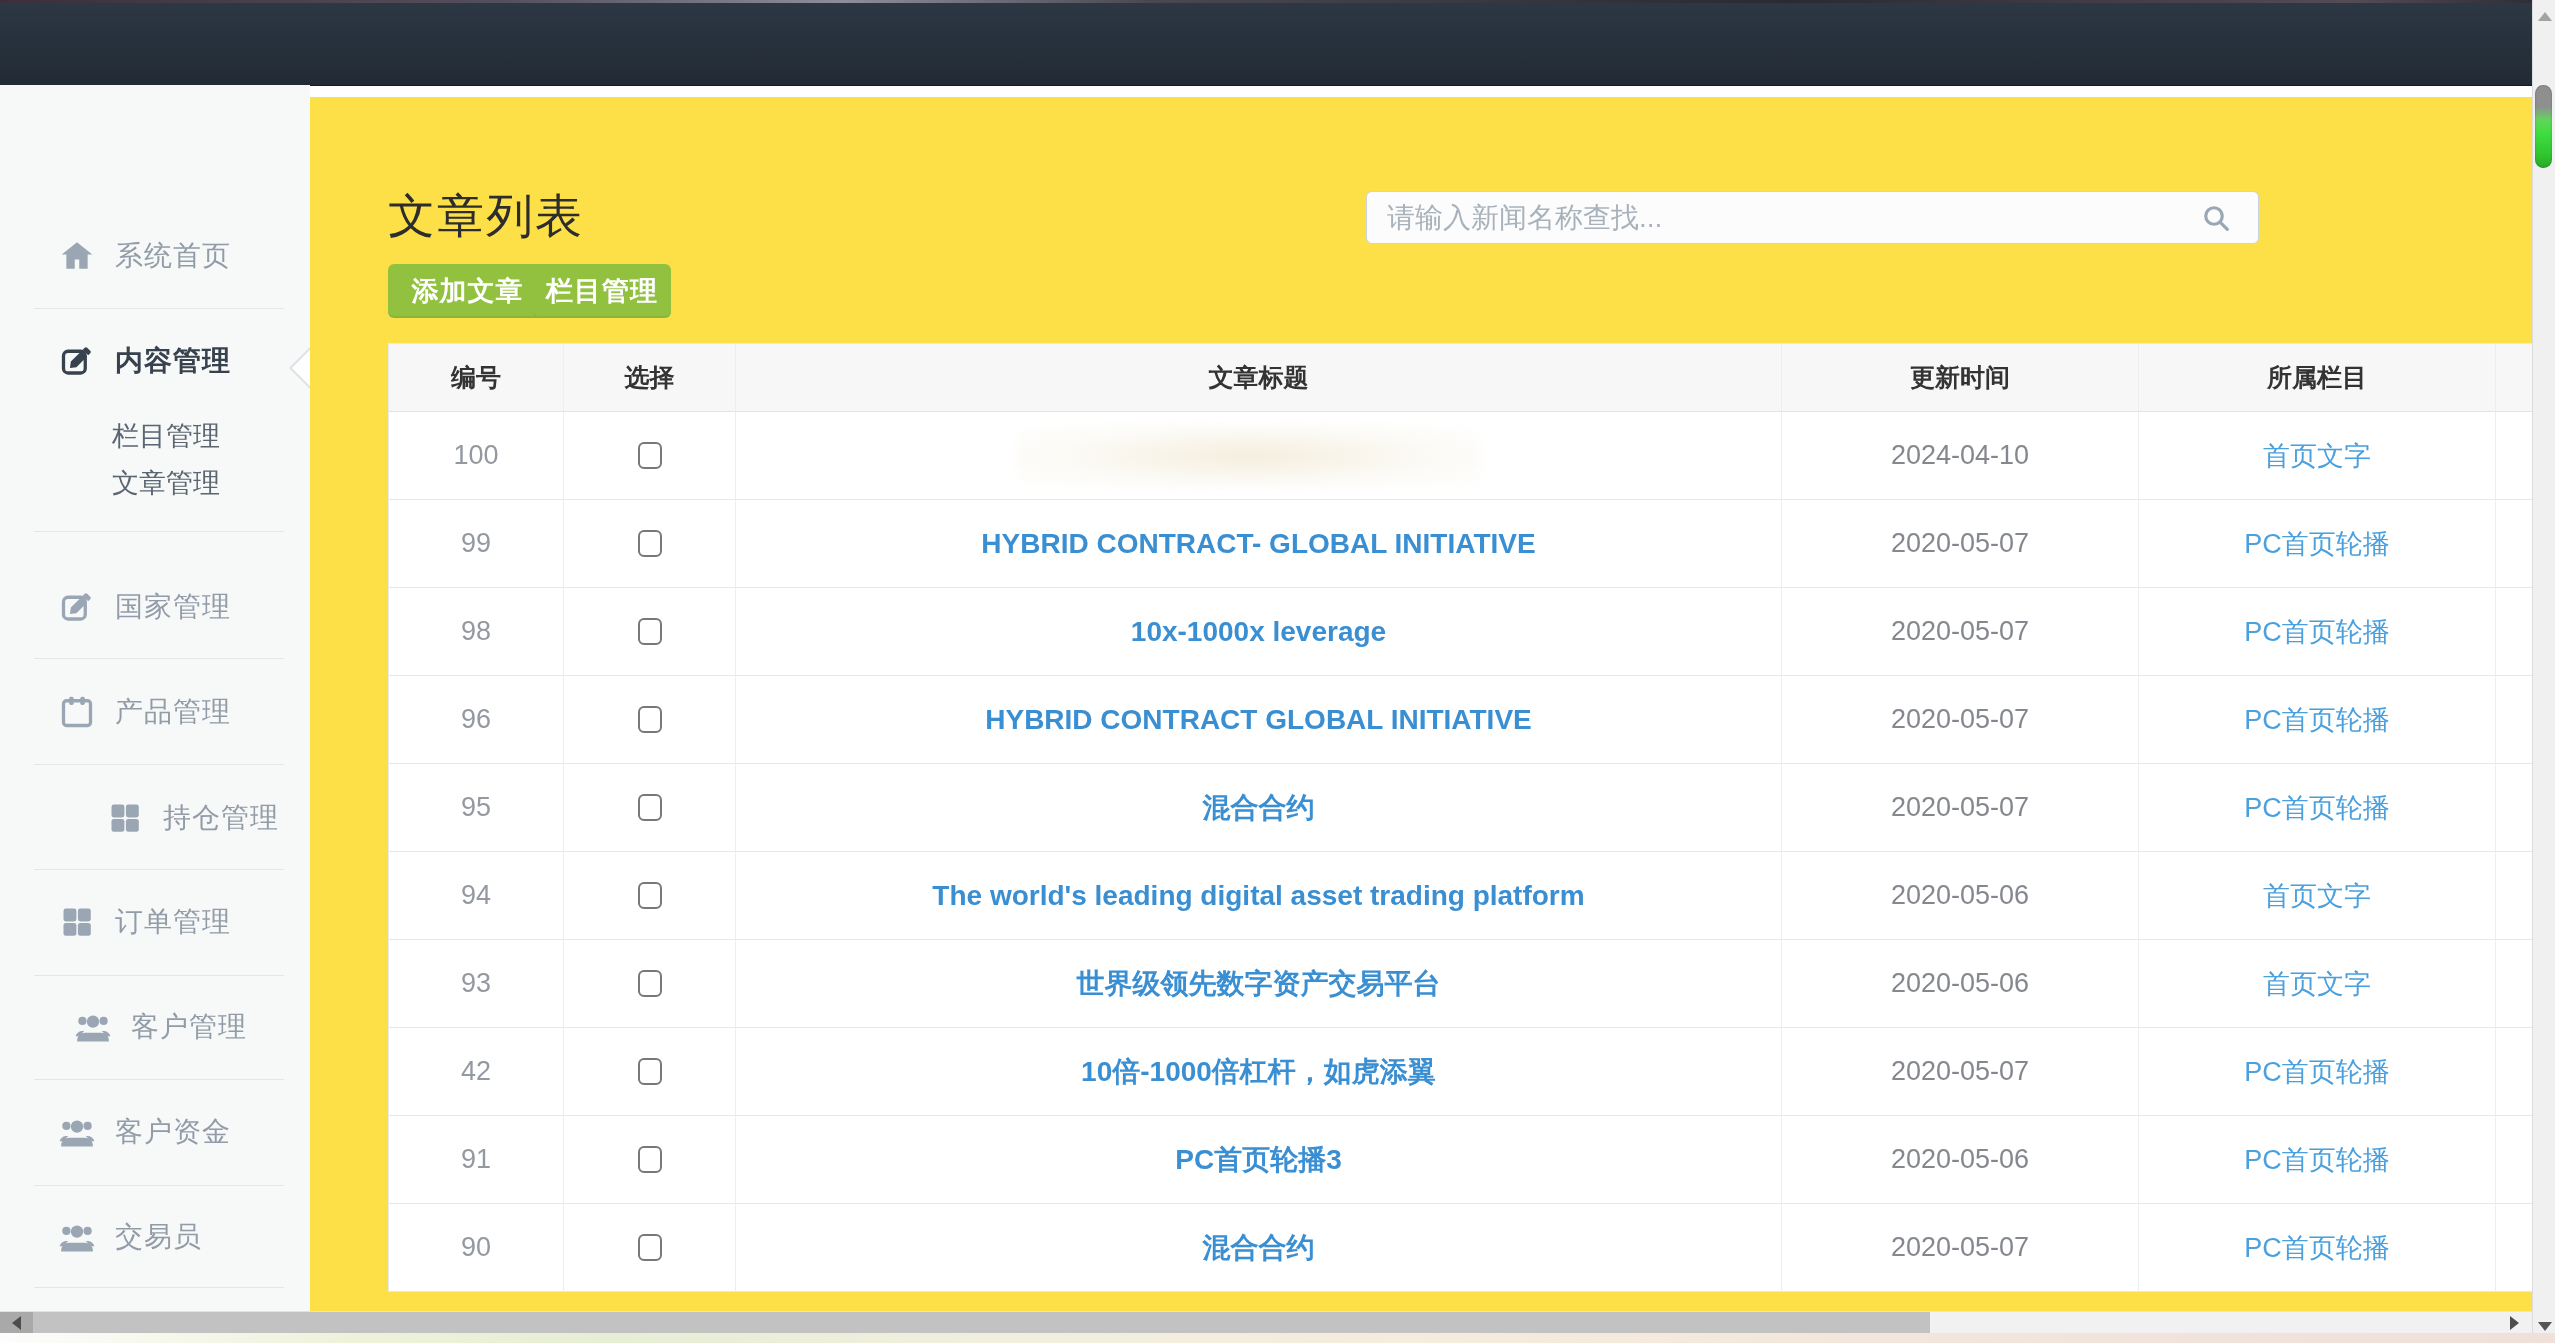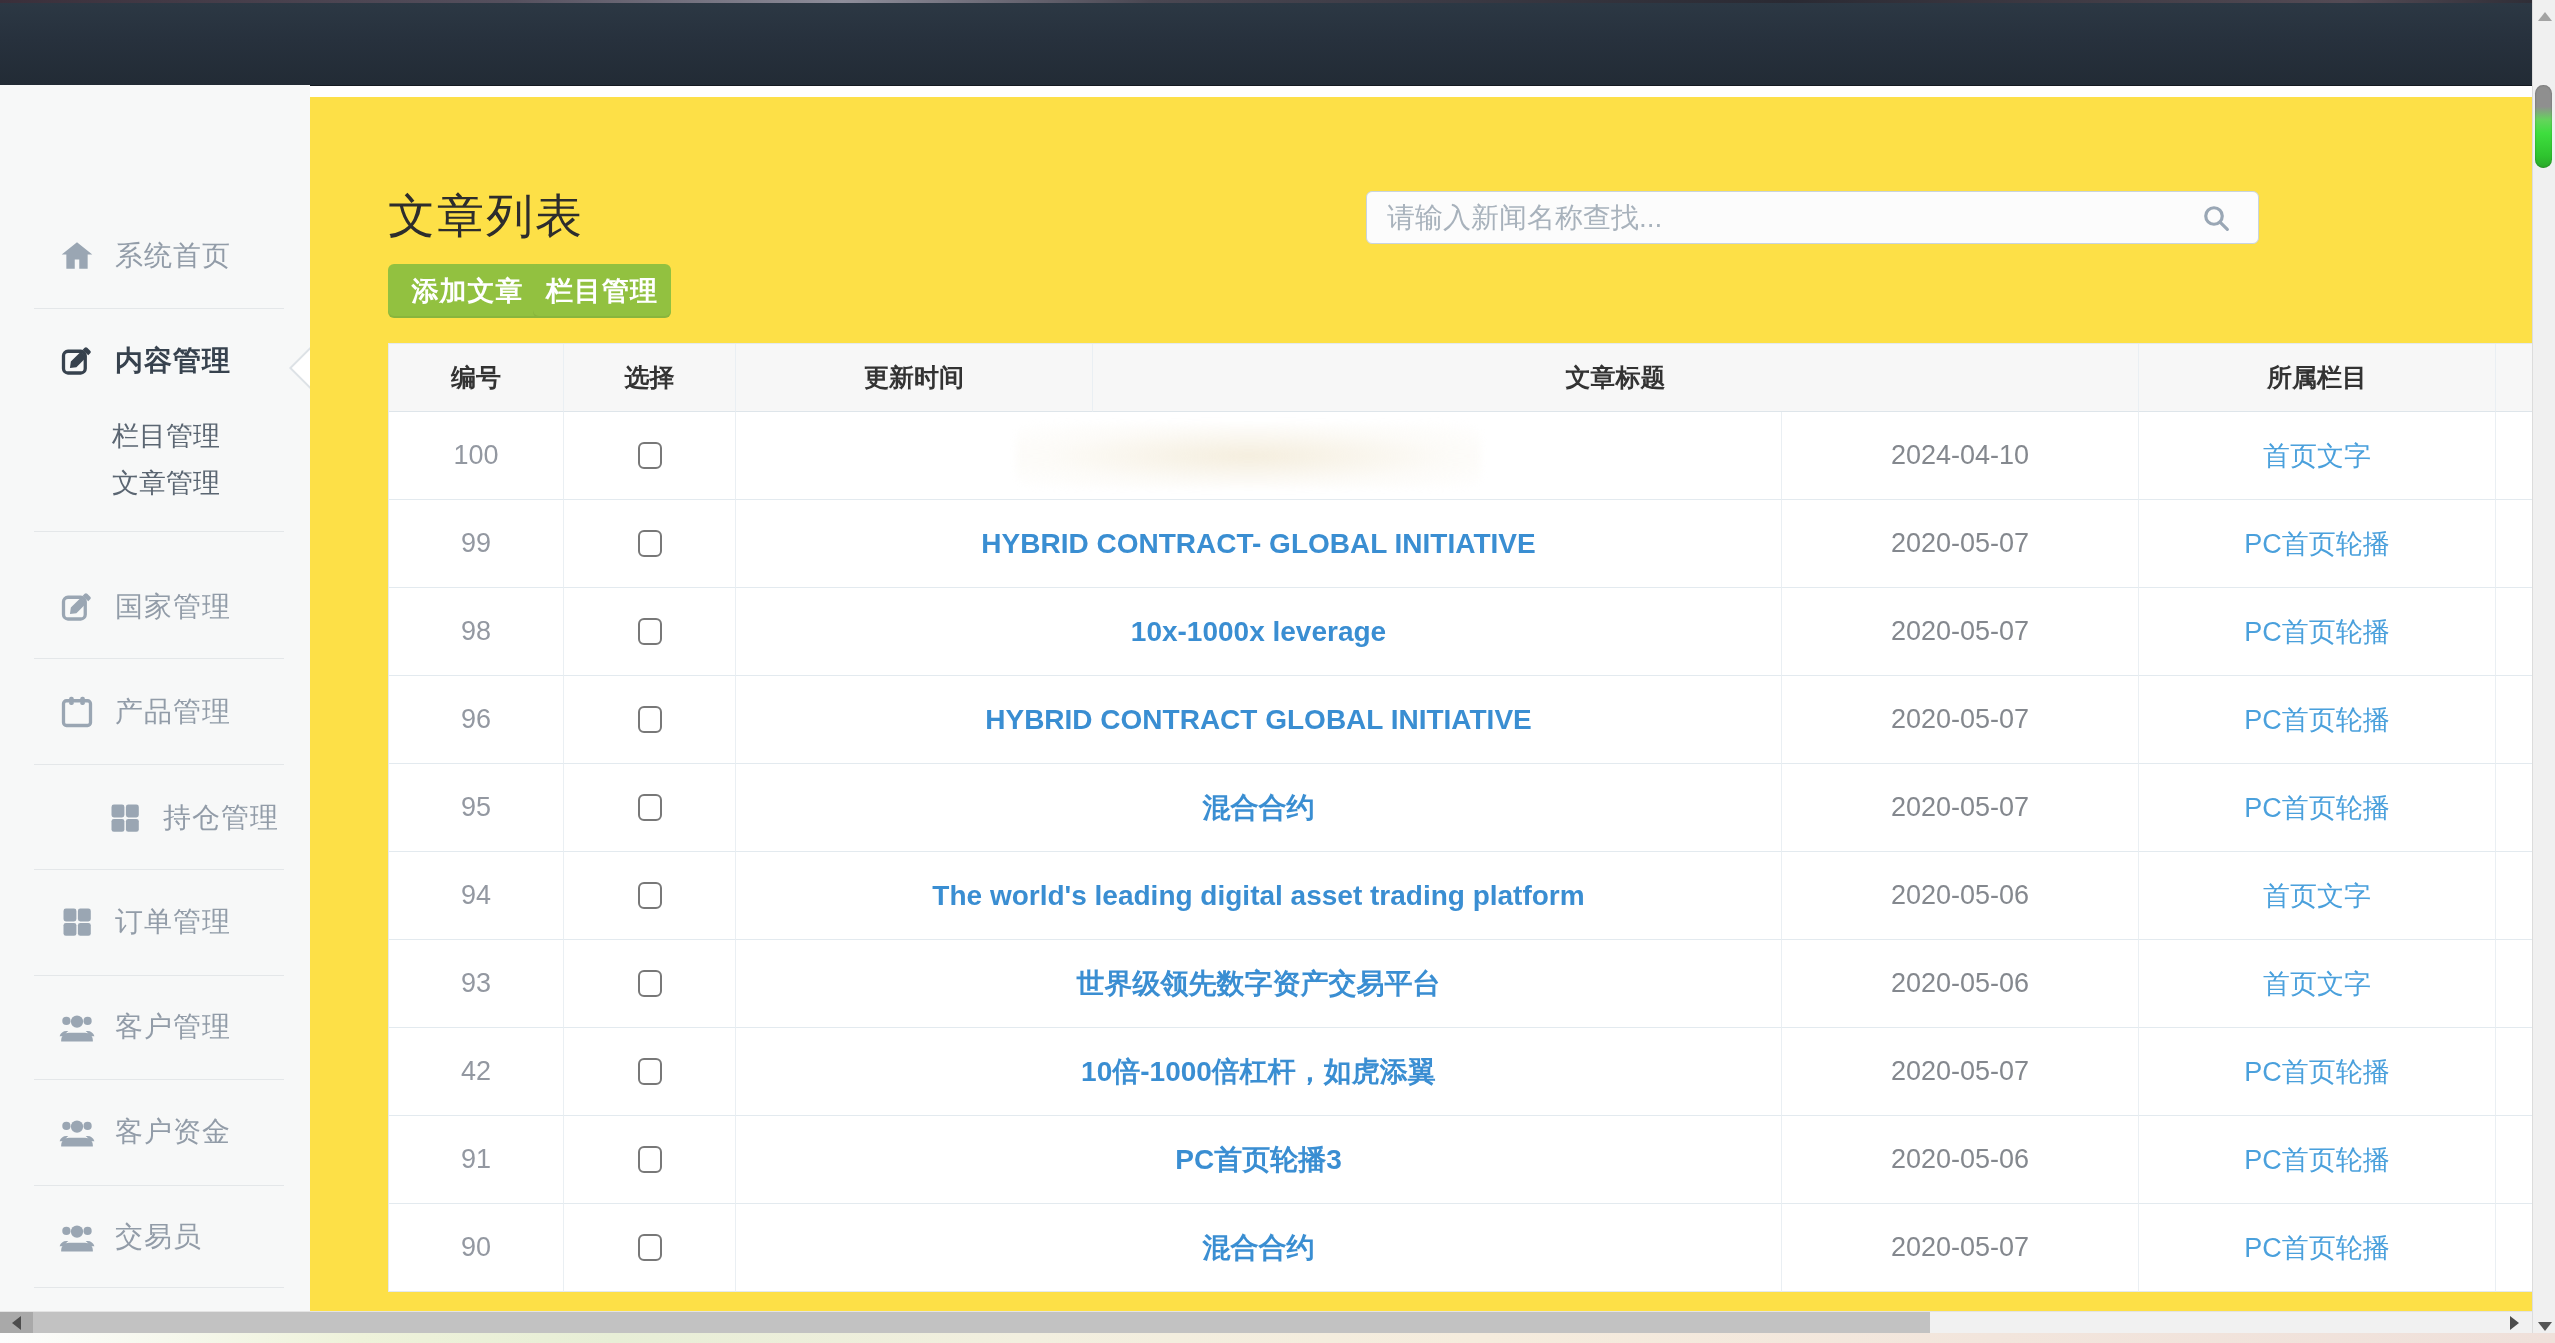--- a/index.html
+++ b/index.html
@@ -148,21 +148,21 @@
         <span class="s-icon">
           <svg viewBox="0 0 24 24" width="36" height="36" fill="currentColor">
             <rect x="3" y="3" width="8.6" height="8.6" rx="1.6"></rect>
             <rect x="12.6" y="3" width="8.6" height="8.6" rx="1.6"></rect>
             <rect x="3" y="12.6" width="8.6" height="8.6" rx="1.6"></rect>
             <rect x="12.6" y="12.6" width="8.6" height="8.6" rx="1.6"></rect>
           </svg>
         </span>
         <span class="s-label">订单管理</span>
       </div>
-      <div class="side-item" style="top: 909px;">
+      <div class="side-item" style="top: 909px; margin-left: 16px;">
         <span class="s-icon">
           <svg viewBox="0 0 24 24" width="38" height="38" fill="currentColor">
             <circle cx="5.3" cy="8.2" r="2.6"></circle>
             <circle cx="18.7" cy="8.2" r="2.6"></circle>
             <circle cx="12" cy="8.6" r="3.9"></circle>
             <path d="M2 20.6c0-2.9 2.2-4.9 4.9-4.9h10.2c2.7 0 4.9 2 4.9 4.9v.6H2z"></path>
             <path d="M1 17.8c.6-2 2.3-3.3 4.3-3.3h1.2A6.4 6.4 0 0 0 4 17.8zM23 17.8c-.6-2-2.3-3.3-4.3-3.3h-1.2a6.4 6.4 0 0 1 2.5 3.3z"></path>
           </svg>
         </span>
         <span class="s-label">客户管理</span>
@@ -215,22 +215,22 @@
       </svg>
     </div>
 
     <button class="btn-green btn-add">添加文章</button>
     <button class="btn-green btn-col">栏目管理</button>
 
     <div class="tbl" id="article-table">
         <div class="trow thead">
           <div class="tcell" style="width: 175px;">编号</div>
           <div class="tcell" style="width: 172px;">选择</div>
+          <div class="tcell" style="width: 1046px;">文章标题</div>
           <div class="tcell" style="width: 357px;">更新时间</div>
-          <div class="tcell" style="width: 1046px;">文章标题</div>
           <div class="tcell" style="width: 357px;">所属栏目</div>
           <div class="tcell" style="width: 120px;"></div>
         </div>
         <div class="trow">
           <div class="tcell" style="width: 175px;">
             <span class="cell-id">100</span>
           </div>
           <div class="tcell" style="width: 172px;">
             <div class="checkbox"></div>
           </div>

